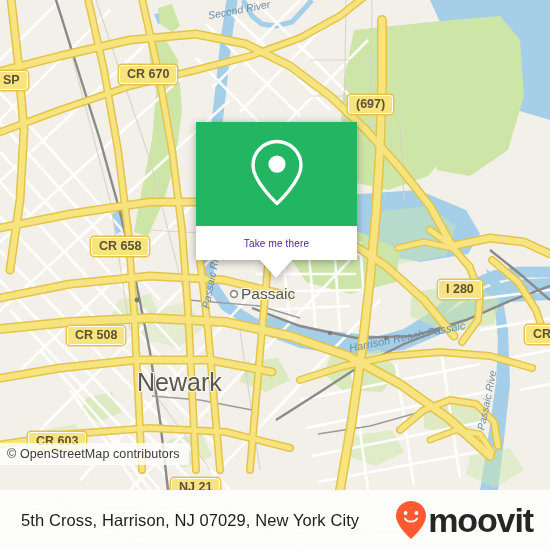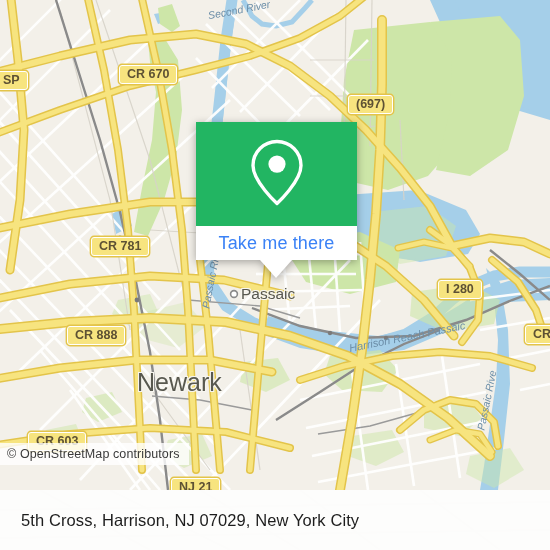--- a/index.html
+++ b/index.html
@@ -18,21 +18,21 @@
     font-size:12.5px;color:#3a3a3a;letter-spacing:.1px;
     z-index:40;white-space:nowrap;
   }
 
   
   #popup{position:absolute;left:196px;top:122px;width:161px;z-index:60;
          filter:drop-shadow(0 2px 4px rgba(0,0,0,.33));}
   #popup-green{width:161px;height:104px;background:#22b562;position:relative;}
   #popup-pin{position:absolute;left:50%;top:50%;transform:translate(-50%,-52%);}
   #popup-foot{width:161px;height:34px;background:#fff;display:flex;align-items:center;justify-content:center;}
-  #popup-foot span{font-size:18px;color:#3b82f6;letter-spacing:.15px;}
+  #popup-foot span{font-size:10px;color:#4c1d95;letter-spacing:.15px;}
   #popup-tail{position:absolute;left:64px;top:138px;width:0;height:0;
               border-left:16px solid transparent;border-right:16px solid transparent;
               border-top:18px solid #fff;}
 
   
   #footer{position:absolute;left:0;top:490px;width:550px;height:60px;
           background:rgba(255,255,255,0.86);z-index:50;}
   #footer-inner{position:absolute;left:0;top:0;width:550px;height:60px;display:flex;align-items:center;}
   #footer-text{margin-left:21px;font-size:16.5px;color:#1d1d1d;letter-spacing:.1px;white-space:nowrap;}
   #brand{position:absolute;right:17px;top:50%;transform:translateY(-50%);display:flex;align-items:center;}
@@ -280,23 +280,23 @@
       <div style="position:absolute;left:137px;top:368px;font-size:25px;color:#58584f;
                   text-shadow:1px 1px 0 #f7f5ef,-1px -1px 0 #f7f5ef,1px -1px 0 #f7f5ef,-1px 1px 0 #f7f5ef;">Newark</div>
       <div style="position:absolute;left:241px;top:285px;font-size:15.5px;color:#58584f;
                   text-shadow:1px 1px 0 #f7f5ef,-1px -1px 0 #f7f5ef,1px -1px 0 #f7f5ef,-1px 1px 0 #f7f5ef;">Passaic</div>
     </div>
 
     <div id="shields" style="position:absolute;left:0;top:9px;width:550px;height:388px;pointer-events:none;margin-top:25px;">
         <div style="position: absolute; left: -12px; top: 37px; background: rgb(247, 228, 127); border: 1.6px solid rgb(255, 255, 255); border-radius: 3px; box-shadow: rgb(227, 196, 74) 0px 0px 0px 1.4px; padding: 1px 7px 1px 14px; font-size: 12.5px; font-weight: bold; color: rgb(93, 81, 52); font-family: &quot;Liberation Sans&quot;, sans-serif; white-space: nowrap; line-height: 15px;">SP</div>
         <div style="position: absolute; left: 119px; top: 31px; background: rgb(247, 228, 127); border: 1.6px solid rgb(255, 255, 255); border-radius: 3px; box-shadow: rgb(227, 196, 74) 0px 0px 0px 1.4px; padding: 1px 7px; font-size: 12.5px; font-weight: bold; color: rgb(93, 81, 52); font-family: &quot;Liberation Sans&quot;, sans-serif; white-space: nowrap; line-height: 15px;">CR 670</div>
         <div style="position: absolute; left: 348px; top: 61px; background: rgb(247, 228, 127); border: 1.6px solid rgb(255, 255, 255); border-radius: 3px; box-shadow: rgb(227, 196, 74) 0px 0px 0px 1.4px; padding: 1px 7px; font-size: 12.5px; font-weight: bold; color: rgb(93, 81, 52); font-family: &quot;Liberation Sans&quot;, sans-serif; white-space: nowrap; line-height: 15px;">(697)</div>
-        <div style="position: absolute; left: 91px; top: 203px; background: rgb(247, 228, 127); border: 1.6px solid rgb(255, 255, 255); border-radius: 3px; box-shadow: rgb(227, 196, 74) 0px 0px 0px 1.4px; padding: 1px 7px; font-size: 12.5px; font-weight: bold; color: rgb(93, 81, 52); font-family: &quot;Liberation Sans&quot;, sans-serif; white-space: nowrap; line-height: 15px;">CR 781</div>
+        <div style="position: absolute; left: 91px; top: 203px; background: rgb(247, 228, 127); border: 1.6px solid rgb(255, 255, 255); border-radius: 3px; box-shadow: rgb(227, 196, 74) 0px 0px 0px 1.4px; padding: 1px 7px; font-size: 12.5px; font-weight: bold; color: rgb(93, 81, 52); font-family: &quot;Liberation Sans&quot;, sans-serif; white-space: nowrap; line-height: 15px;">CR 658</div>
         <div style="position: absolute; left: 438px; top: 246px; background: rgb(247, 228, 127); border: 1.6px solid rgb(255, 255, 255); border-radius: 3px; box-shadow: rgb(227, 196, 74) 0px 0px 0px 1.4px; padding: 1px 7px; font-size: 12.5px; font-weight: bold; color: rgb(93, 81, 52); font-family: &quot;Liberation Sans&quot;, sans-serif; white-space: nowrap; line-height: 15px;">I 280</div>
-        <div style="position: absolute; left: 67px; top: 292px; background: rgb(247, 228, 127); border: 1.6px solid rgb(255, 255, 255); border-radius: 3px; box-shadow: rgb(227, 196, 74) 0px 0px 0px 1.4px; padding: 1px 7px; font-size: 12.5px; font-weight: bold; color: rgb(93, 81, 52); font-family: &quot;Liberation Sans&quot;, sans-serif; white-space: nowrap; line-height: 15px;">CR 888</div>
+        <div style="position: absolute; left: 67px; top: 292px; background: rgb(247, 228, 127); border: 1.6px solid rgb(255, 255, 255); border-radius: 3px; box-shadow: rgb(227, 196, 74) 0px 0px 0px 1.4px; padding: 1px 7px; font-size: 12.5px; font-weight: bold; color: rgb(93, 81, 52); font-family: &quot;Liberation Sans&quot;, sans-serif; white-space: nowrap; line-height: 15px;">CR 508</div>
         <div style="position: absolute; left: 525px; top: 291px; background: rgb(247, 228, 127); border: 1.6px solid rgb(255, 255, 255); border-radius: 3px; box-shadow: rgb(227, 196, 74) 0px 0px 0px 1.4px; padding: 1px 20px 1px 7px; font-size: 12.5px; font-weight: bold; color: rgb(93, 81, 52); font-family: &quot;Liberation Sans&quot;, sans-serif; white-space: nowrap; line-height: 15px;">CR</div>
         <div style="position: absolute; left: 28px; top: 398px; background: rgb(247, 228, 127); border: 1.6px solid rgb(255, 255, 255); border-radius: 3px; box-shadow: rgb(227, 196, 74) 0px 0px 0px 1.4px; padding: 1px 7px; font-size: 12.5px; font-weight: bold; color: rgb(93, 81, 52); font-family: &quot;Liberation Sans&quot;, sans-serif; white-space: nowrap; line-height: 15px;">CR 603</div>
         <div style="position: absolute; left: 171px; top: 444px; background: rgb(247, 228, 127); border: 1.6px solid rgb(255, 255, 255); border-radius: 3px; box-shadow: rgb(227, 196, 74) 0px 0px 0px 1.4px; padding: 1px 7px; font-size: 12.5px; font-weight: bold; color: rgb(93, 81, 52); font-family: &quot;Liberation Sans&quot;, sans-serif; white-space: nowrap; line-height: 15px;">NJ 21</div>
         <div style="position: absolute; left: 396px; top: 458px; background: rgb(247, 228, 127); border: 1.6px solid rgb(255, 255, 255); border-radius: 3px; box-shadow: rgb(227, 196, 74) 0px 0px 0px 1.4px; padding: 1px 7px; font-size: 12.5px; font-weight: bold; color: rgb(93, 81, 52); font-family: &quot;Liberation Sans&quot;, sans-serif; white-space: nowrap; line-height: 15px;">NJTP</div>
       </div>
   </div>
 
   <div id="attribution">© OpenStreetMap contributors</div>
 
   <div id="popup">
@@ -322,15 +322,24 @@
           <path d="M420,490 L500,550"></path>
         <path d="M0,510 L550,502"></path>
           <path d="M0,538 L550,530"></path>
       </g>
     </svg>
   </div>
   <div id="footer">
     <div id="footer-inner">
       <div id="footer-text">5th Cross, Harrison, NJ 07029, New York City</div>
     </div>
+    <div id="brand">
+      <svg width="32" height="40" viewBox="0 0 32 40">
+        <path d="M16 1 C7.7 1 1 7.7 1 16 C1 26 16 39 16 39 C16 39 31 26 31 16 C31 7.7 24.3 1 16 1 Z" fill="#ff5a32"></path>
+        <circle cx="10.6" cy="13" r="1.9" fill="#ffffff"></circle>
+        <circle cx="21.4" cy="13" r="1.9" fill="#ffffff"></circle>
+        <path d="M10 18.6 C12 22.4 20 22.4 22 18.6" stroke="#ffffff" stroke-width="1.9" fill="none" stroke-linecap="round"></path>
+      </svg>
+      <div id="brand-word">moovit</div>
+    </div>
   </div>
 
 </div>
 
 </body></html>

